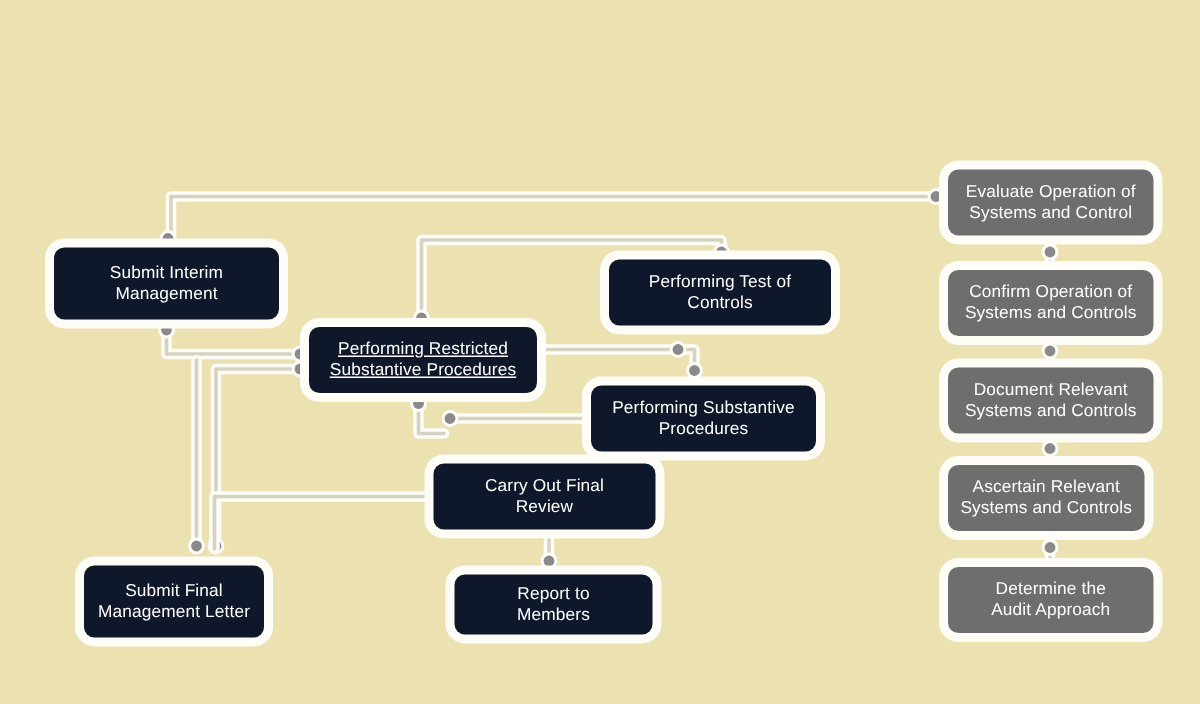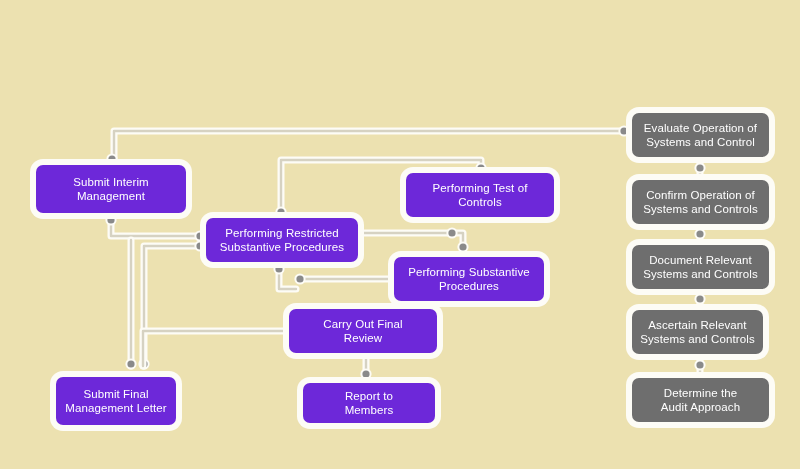--- a/index.html
+++ b/index.html
@@ -20,21 +20,21 @@
     text-align:center;
     color:#ffffff;
     font-size:11.5px;
     line-height:14px;
     border-radius:7px;
     padding:12px 6px;
     box-shadow:0 0 0 6px #fdfcf6, 1px 2px 3px rgba(80,70,40,.35);
     z-index:5;
     letter-spacing:.1px;
   }
-  .node.teal{background:#6d28d9;}
+  .node.teal{background:#0f172a;}
   .node.gray{background:#6e6e6e;}
   .node span{display:block;width:100%;}
 </style>
 </head>
 <body>
 
 <div id="stage">
   <svg id="wires" viewBox="0 0 800 469">
       <g>
         <path d="M 624 131 L 114 131 L 114 160" fill="none" stroke="#fdfcf6" stroke-width="7" stroke-linejoin="round" stroke-linecap="round"></path>
@@ -128,21 +128,21 @@
         <path d="M 700 378 L 700 360" fill="none" stroke="#fdfcf6" stroke-width="7" stroke-linejoin="round" stroke-linecap="round"></path>
         <path d="M 700 378 L 700 360" fill="none" stroke="#d6d2c2" stroke-width="2.4" stroke-linejoin="round" stroke-linecap="round"></path>
         <circle cx="700" cy="365" r="5.6" fill="#fdfcf6"></circle>
         <circle cx="700" cy="365" r="3.6" fill="#8a8a8a"></circle>
       </g>
     </svg>
   <div id="nodes-layer">
       <div class="node teal" style="left: 36px; top: 165px; width: 150px; height: 48px;">
         <span>Submit Interim<br>Management</span>
       </div>
-      <div class="node teal" style="left: 206px; top: 218px; width: 152px; height: 44px;">
+      <div class="node teal" style="left: 206px; top: 218px; width: 152px; height: 44px; text-decoration: underline;">
         <span>Performing Restricted<br>Substantive Procedures</span>
       </div>
       <div class="node teal" style="left: 406px; top: 173px; width: 148px; height: 44px;">
         <span>Performing Test of<br>Controls</span>
       </div>
       <div class="node teal" style="left: 394px; top: 257px; width: 150px; height: 44px; text-align: center;">
         <span>Performing Substantive<br>Procedures</span>
       </div>
       <div class="node teal" style="left: 289px; top: 309px; width: 148px; height: 44px;">
         <span>Carry Out Final<br>Review</span>

